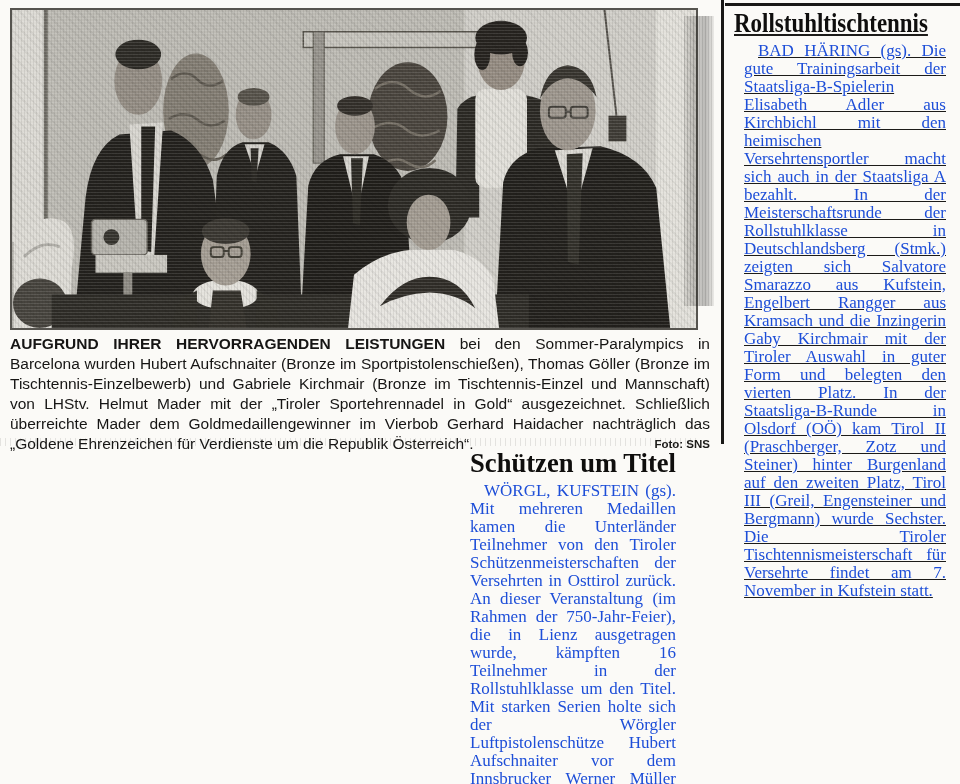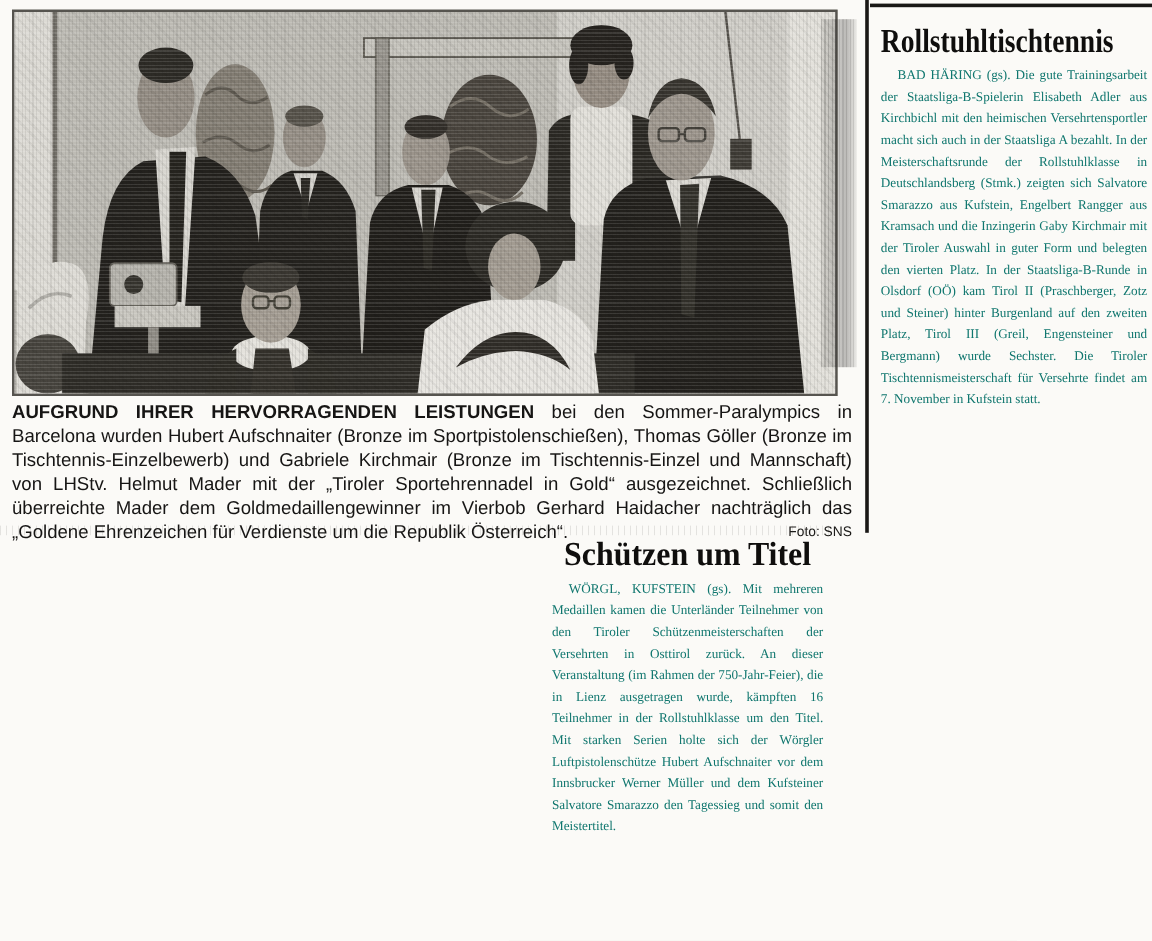--- a/index.html
+++ b/index.html
@@ -24,21 +24,21 @@
   }
   
   .caption{
     position:absolute;left:10px;top:334px;width:700px;
     font-family:"Liberation Sans", sans-serif;
     font-size:15.5px;line-height:20px;text-align:justify;color:#161514;
     margin:0;
   }
   .caption .lead{font-weight:bold;}
   .caption .credit{
-    float:right;font-size:11.5px;font-weight:normal;line-height:20px;color:#1b1a18;
+    float:right;font-size:11.5px;font-weight:bold;line-height:20px;color:#1b1a18;
   }
   
   .gutter-strip{
     position:absolute;left:684px;top:16px;width:30px;height:290px;
     background:
       repeating-linear-gradient(90deg, rgba(0,0,0,0.10) 0 1px, rgba(0,0,0,0) 1px 3px),
       linear-gradient(to right, rgba(40,38,35,0.07), rgba(40,38,35,0.22) 40%, rgba(40,38,35,0.30) 72%, rgba(40,38,35,0.08));
   }
   .speckle{
     position:absolute;left:0;top:438px;width:700px;height:8px;opacity:.35;
@@ -46,24 +46,24 @@
   }
   .vrule{position:absolute;left:721px;top:0;width:3px;height:444px;background:#191816;}
   .hrule{position:absolute;left:725px;top:3px;width:235px;height:3px;background:#191816;}
   
   .headline{
     font-weight:bold;color:#0f0e0d;margin:0;
     font-size:28px;line-height:30px;white-space:nowrap;
     transform-origin:left center;
   }
   .body-text{
-    margin:0;font-size:11px;line-height:18px;text-align:justify;
-    text-indent:14px;color:#0f766e;hyphens:auto;-webkit-hyphens:auto;
-  }
-  .right-col{position:absolute;left:734px;top:20px;width:222px;}
+    margin:10px;font-size:17px;line-height:18px;text-align:justify;
+    text-indent:14px;color:#1d4ed8;hyphens:auto;-webkit-hyphens:auto;
+  }
+  .right-col{position:absolute;left:734px;top:8px;width:222px;text-decoration:underline;}
   .right-col .headline{transform:scaleX(0.82);}
   .right-col .body-text{margin-top:4px;}
   .center-col{position:absolute;left:460px;top:448px;width:226px;}
   .center-col .headline{transform:scaleX(0.95);transform-origin:center;text-align:center;}
   .center-col .body-text{margin-top:4px;}
 </style>
 </head>
 <body>
 
 <div class="scan">

